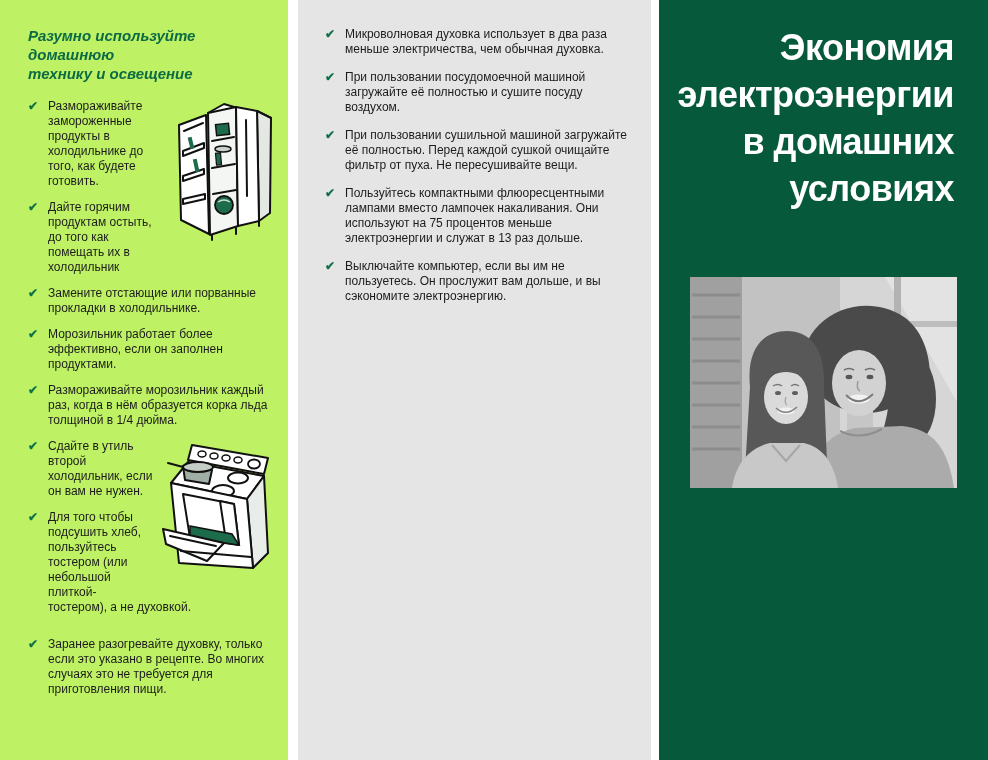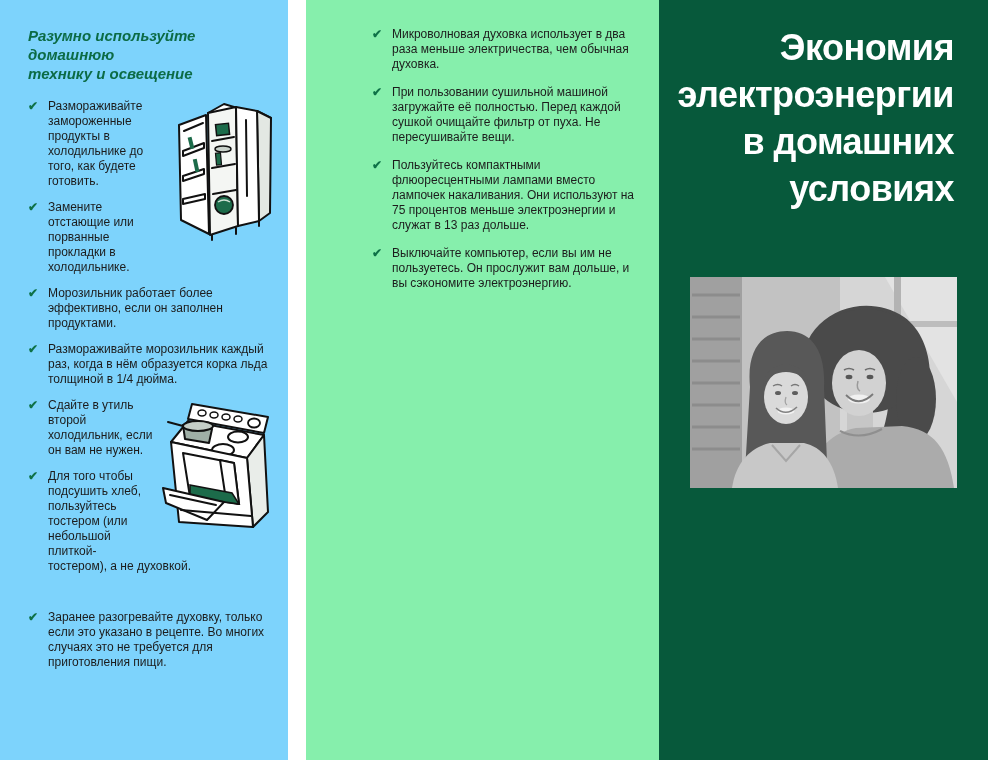--- a/index.html
+++ b/index.html
@@ -3,47 +3,47 @@
 <meta charset="utf-8">
 <style>
   html,body{margin:0;padding:0;background:#fff;}
   .page{
     position:relative;width:988px;height:760px;overflow:hidden;
     font-family:"Liberation Sans", sans-serif;background:#ffffff;
   }
   
   .panel-left{
     position:absolute;left:0;top:0;width:288px;height:760px;
-    background:#7dd3fc;box-sizing:border-box;
+    background:#bef264;box-sizing:border-box;
     padding:26px 12px 0 28px;
   }
   .panel-heading{
     margin:0 0 16px 0;
     font-size:15px;line-height:19px;font-weight:bold;font-style:italic;
     color:#0c6b45;white-space:pre-line;
   }
   .tip{
     padding-left:20px;text-indent:-20px;
     font-size:12px;line-height:15px;color:#1c1c1c;
     margin:0 0 11px 0;
   }
   .tip .check{
     color:#0e7147;font-weight:bold;font-style:normal;
     display:inline-block;width:20px;text-indent:0;
   }
   .tip .tip-text{white-space:normal;}
-  .gap-top{margin-top:36px;}
+  .gap-top{margin-top:22px;}
   .illus{float:right;}
   .fridge-illus{width:106px;height:150px;margin:-6px 0 6px 10px;}
   .stove-illus{width:114px;height:140px;margin:0 0 8px 8px;}
   
   .panel-middle{
-    position:absolute;left:306px;top:0;width:353px;height:760px;
-    background:#86efac;box-sizing:border-box;
-    padding:27px 22px 0 66px;
+    position:absolute;left:298px;top:0;width:353px;height:760px;
+    background:#e5e5e5;box-sizing:border-box;
+    padding:27px 22px 0 27px;
   }
   .panel-middle .tip{margin-bottom:13px;}
   
   .panel-right{
     position:absolute;left:659px;top:0;width:329px;height:760px;
     background:#07593b;
   }
   .cover-title{
     color:#ffffff;font-weight:bold;font-size:36px;line-height:47px;
     text-align:right;padding:24px 34px 0 0;white-space:pre-line;
@@ -95,20 +95,23 @@
         <path d="M48 109 Q54 105 60 109" stroke="#cfe0d4" stroke-width="1.3" fill="none"></path>
 
         <path class="ln" d="M42 142 L42 147 M66 135 L66 141 M89 128 L89 133" fill="none"></path>
       </svg>
     </div>
 
     <div class="tip">
       <span class="check">✔</span><span class="tip-text">Размораживайте замороженные продукты в холодильнике до того, как будете готовить.</span>
     </div>
     <div class="tip">
+      <span class="check">✔</span><span class="tip-text">Дайте горячим продуктам остыть, до того как помещать их в холодильник</span>
+    </div>
+    <div class="tip">
       <span class="check">✔</span><span class="tip-text">Замените отстающие или порванные прокладки в холодильнике.</span>
     </div>
     <div class="tip">
       <span class="check">✔</span><span class="tip-text">Морозильник работает более эффективно, если он заполнен продуктами.</span>
     </div>
     <div class="tip">
       <span class="check">✔</span><span class="tip-text">Размораживайте морозильник каждый раз, когда в нём образуется  корка льда толщиной в 1/4 дюйма.</span>
     </div>
 
     <div class="illus stove-illus">
@@ -150,20 +153,23 @@
       <span class="check">✔</span><span class="tip-text">Для того чтобы подсушить хлеб, пользуйтесь тостером (или небольшой плиткой-тостером), а не духовкой.</span>
     </div>
     <div class="tip gap-top">
       <span class="check">✔</span><span class="tip-text">Заранее разогревайте духовку, только если это указано в рецепте. Во многих случаях это не требуется для приготовления пищи.</span>
     </div>
   </section>
 
   <section class="panel-middle">
     <div class="tip">
       <span class="check">✔</span><span class="tip-text">Микроволновая духовка использует в два раза меньше электричества, чем обычная духовка.</span>
+    </div>
+    <div class="tip">
+      <span class="check">✔</span><span class="tip-text">При пользовании посудомоечной машиной загружайте её полностью и сушите посуду воздухом.</span>
     </div>
     <div class="tip">
       <span class="check">✔</span><span class="tip-text">При пользовании сушильной машиной загружайте её полностью. Перед каждой сушкой очищайте фильтр от пуха. Не пересушивайте вещи.</span>
     </div>
     <div class="tip">
       <span class="check">✔</span><span class="tip-text">Пользуйтесь компактными флюоресцентными лампами вместо лампочек накаливания. Они используют на 75 процентов меньше электроэнергии и служат в 13 раз дольше.</span>
     </div>
     <div class="tip">
       <span class="check">✔</span><span class="tip-text">Выключайте компьютер, если вы им не пользуетесь. Он прослужит вам дольше, и вы сэкономите электроэнергию.</span>
     </div>

